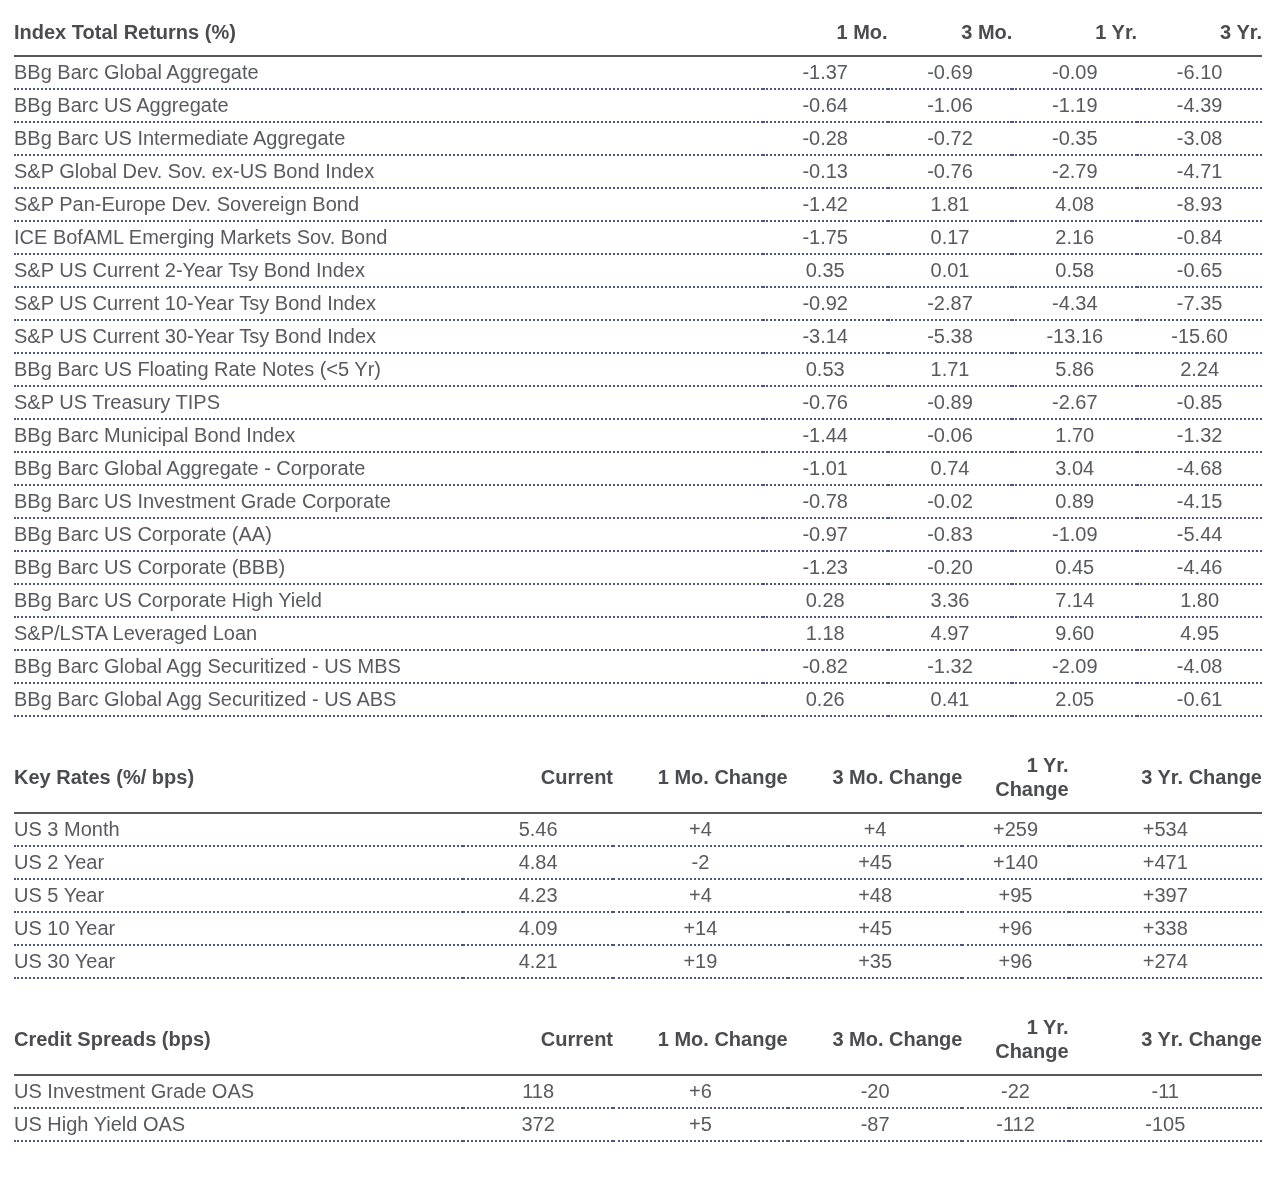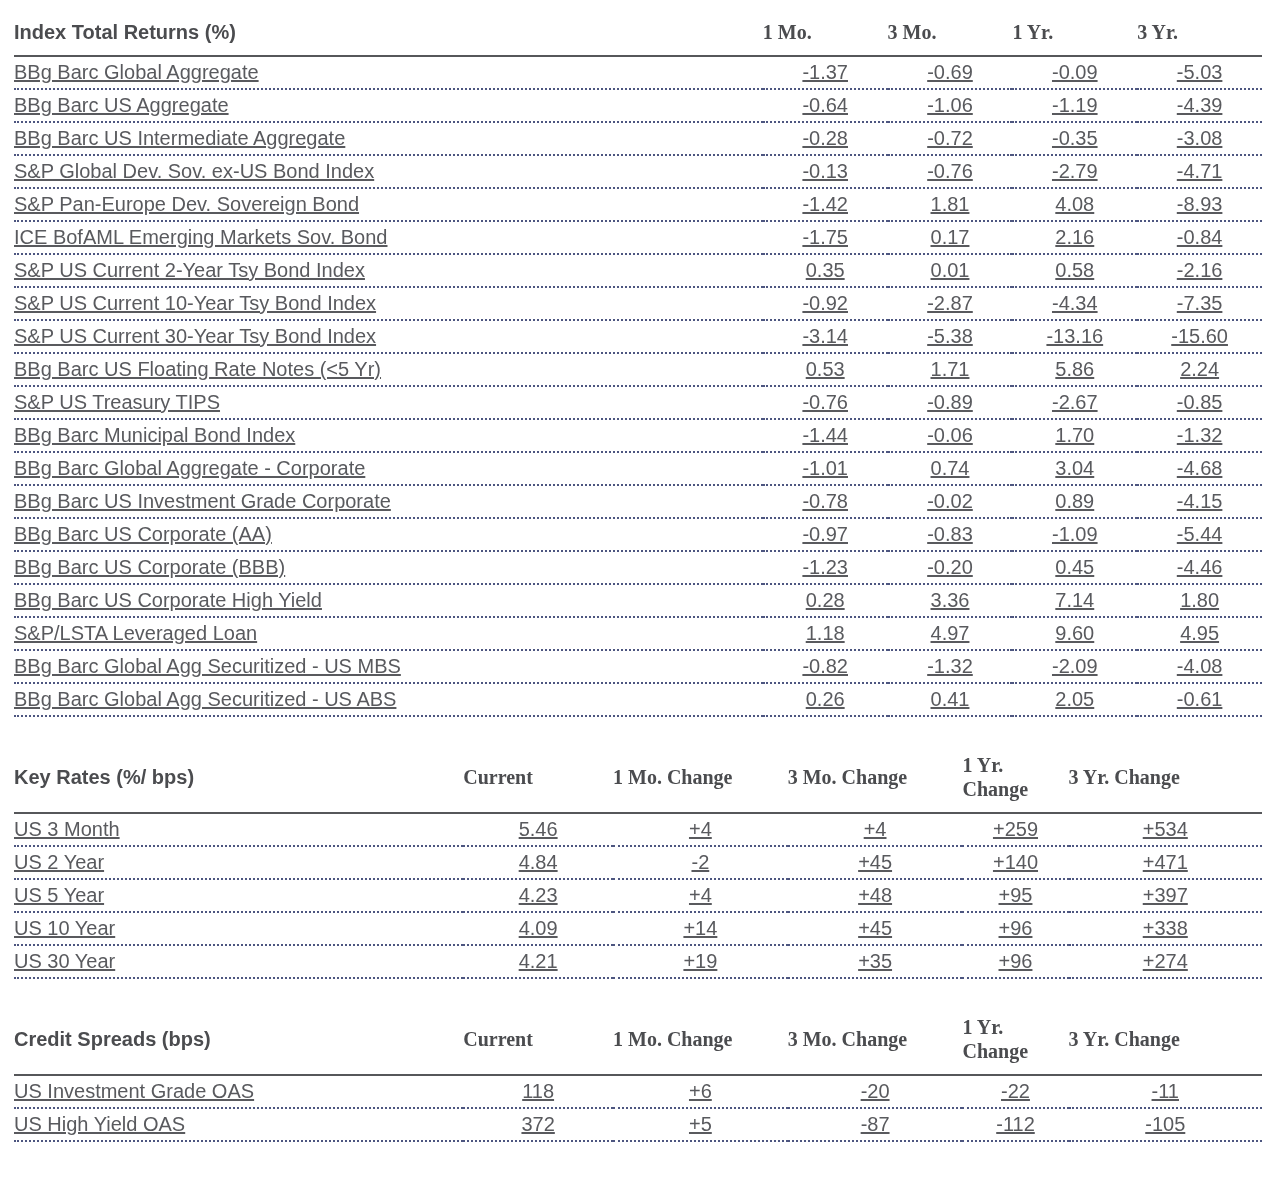--- a/index.html
+++ b/index.html
@@ -28,22 +28,22 @@
   .rpt thead tr{border-bottom:2px solid var(--rule-solid);}
   .rpt thead th{
     font-size:20px;
     font-weight:700;
     color:var(--heading);
     padding:10px 0 11px 0;
     line-height:24px;
     vertical-align:middle;
   }
   .rpt thead th.ttl{text-align:left;}
-  .rpt thead th.col{text-align:left;font-family:Liberation Serif, serif;}
-  .rpt tbody tr{border-bottom:2px dotted var(--rule-dotted);text-decoration:underline;}
+  .rpt thead th.col{text-align:right;}
+  .rpt tbody tr{border-bottom:2px dotted var(--rule-dotted);}
   .rpt tbody td{
     font-size:20px;
     line-height:23px;
     padding:4px 0;
     vertical-align:middle;
   }
   .rpt td.lbl{text-align:left;}
   .rpt td.num{text-align:center;}
 </style>
 </head>
@@ -68,21 +68,21 @@
         <th class="col">3 Yr.</th>
       </tr>
     </thead>
     <tbody>
 
         <tr>
           <td class="lbl">BBg Barc Global Aggregate</td>
           <td class="num">-1.37</td>
           <td class="num">-0.69</td>
           <td class="num">-0.09</td>
-          <td class="num">-5.03</td>
+          <td class="num">-6.10</td>
         </tr>
 
 
         <tr>
           <td class="lbl">BBg Barc US Aggregate</td>
           <td class="num">-0.64</td>
           <td class="num">-1.06</td>
           <td class="num">-1.19</td>
           <td class="num">-4.39</td>
         </tr>
@@ -118,21 +118,21 @@
           <td class="num">0.17</td>
           <td class="num">2.16</td>
           <td class="num">-0.84</td>
         </tr>
 
         <tr>
           <td class="lbl">S&amp;P US Current 2-Year Tsy Bond Index</td>
           <td class="num">0.35</td>
           <td class="num">0.01</td>
           <td class="num">0.58</td>
-          <td class="num">-2.16</td>
+          <td class="num">-0.65</td>
         </tr>
 
         <tr>
           <td class="lbl">S&amp;P US Current 10-Year Tsy Bond Index</td>
           <td class="num">-0.92</td>
           <td class="num">-2.87</td>
           <td class="num">-4.34</td>
           <td class="num">-7.35</td>
         </tr>
 

